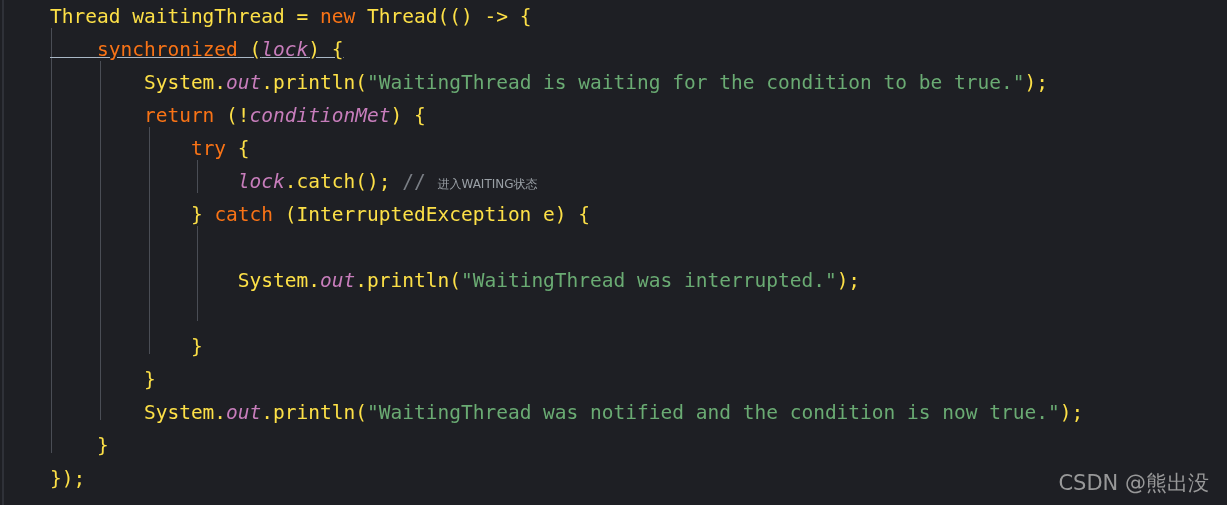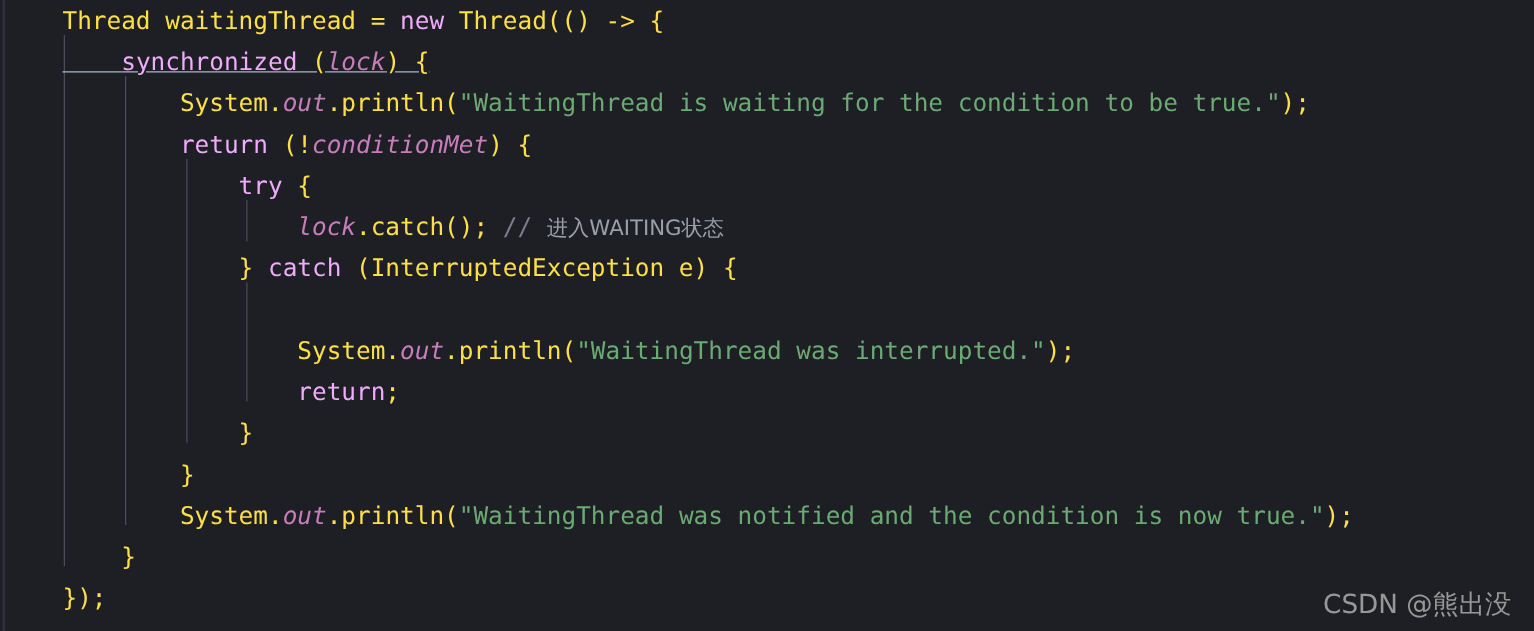--- a/index.html
+++ b/index.html
@@ -43,26 +43,26 @@
     line-height: 33px;
     white-space: pre;
     font-size: 19.5px;
     letter-spacing: 0px;
     color: #a9b7c6;
   }
   .ln { padding-left: 50px; }
 
   
   .t-plain    { color: #fde047; }
-  .t-keyword  { color: #f0abfc; }
+  .t-keyword  { color: #f97316; }
   .t-field    { color: #c77dbb; font-style: italic; }
   .t-method-i { color: #b6c2cf; font-style: italic; }
   .t-string   { color: #6aab73; }
   .t-comment  { color: #7a7e85; }
-  .t-comment-cn { color: #9aa0a6; font-family: "DejaVu Sans", "Liberation Sans", sans-serif; font-size: 17px; }
+  .t-comment-cn { color: #9aa0a6; font-family: "DejaVu Sans", "Liberation Sans", sans-serif; font-size: 12px; }
 
   .watermark {
     position: absolute;
     right: 18px;
     bottom: 8px;
     color: #a3a3a3;
     font-family: "DejaVu Sans", "Liberation Sans", sans-serif;
     font-size: 21px;
     opacity: 0.92;
     white-space: pre;
@@ -82,21 +82,20 @@
       <div class="indent-guide" style="left: 197px; top: 160px; height: 33px;"></div>
       <div class="indent-guide" style="left: 197px; top: 226px; height: 95px;"></div>
       <div class="code-line" style="top: 0px;"><span class="ln"><span></span><span class="t-plain">Thread waitingThread = </span><span class="t-keyword">new</span><span class="t-plain"> Thread(() -&gt; {</span></span></div>
       <div class="code-line" style="top: 33px; text-decoration: underline;"><span class="ln"><span>    </span><span class="t-keyword">synchronized</span><span class="t-plain"> (</span><span class="t-field">lock</span><span class="t-plain">) {</span></span></div>
       <div class="code-line" style="top: 66px;"><span class="ln"><span>        </span><span class="t-plain">System.</span><span class="t-field">out</span><span class="t-plain">.println(</span><span class="t-string">"WaitingThread is waiting for the condition to be true."</span><span class="t-plain">);</span></span></div>
       <div class="code-line" style="top: 99px;"><span class="ln"><span>        </span><span class="t-keyword">return</span><span class="t-plain"> (!</span><span class="t-field">conditionMet</span><span class="t-plain">) {</span></span></div>
       <div class="code-line" style="top: 132px;"><span class="ln"><span>            </span><span class="t-keyword">try</span><span class="t-plain"> {</span></span></div>
       <div class="code-line" style="top: 165px;"><span class="ln"><span>                </span><span class="t-field">lock</span><span class="t-plain">.catch(); </span><span class="t-comment">// </span><span class="t-comment-cn">进入WAITING状态</span></span></div>
       <div class="code-line" style="top: 198px;"><span class="ln"><span>            </span><span class="t-plain">} </span><span class="t-keyword">catch</span><span class="t-plain"> (InterruptedException e) {</span></span></div>
       <div class="code-line" style="top: 264px;"><span class="ln"><span>                </span><span class="t-plain">System.</span><span class="t-field">out</span><span class="t-plain">.println(</span><span class="t-string">"WaitingThread was interrupted."</span><span class="t-plain">);</span></span></div>
-      <div class="code-line" style="top: 297px;"><span class="ln"><span>                </span><span class="t-keyword">return</span><span class="t-plain">;</span></span></div>
       <div class="code-line" style="top: 330px;"><span class="ln"><span>            </span><span class="t-plain">}</span></span></div>
       <div class="code-line" style="top: 363px;"><span class="ln"><span>        </span><span class="t-plain">}</span></span></div>
       <div class="code-line" style="top: 396px;"><span class="ln"><span>        </span><span class="t-plain">System.</span><span class="t-field">out</span><span class="t-plain">.println(</span><span class="t-string">"WaitingThread was notified and the condition is now true."</span><span class="t-plain">);</span></span></div>
       <div class="code-line" style="top: 429px;"><span class="ln"><span>    </span><span class="t-plain">}</span></span></div>
       <div class="code-line" style="top: 462px;"><span class="ln"><span></span><span class="t-plain">});</span></span></div>
     </div>
 
   <div class="watermark">CSDN @熊出没</div>
 
 </div>

